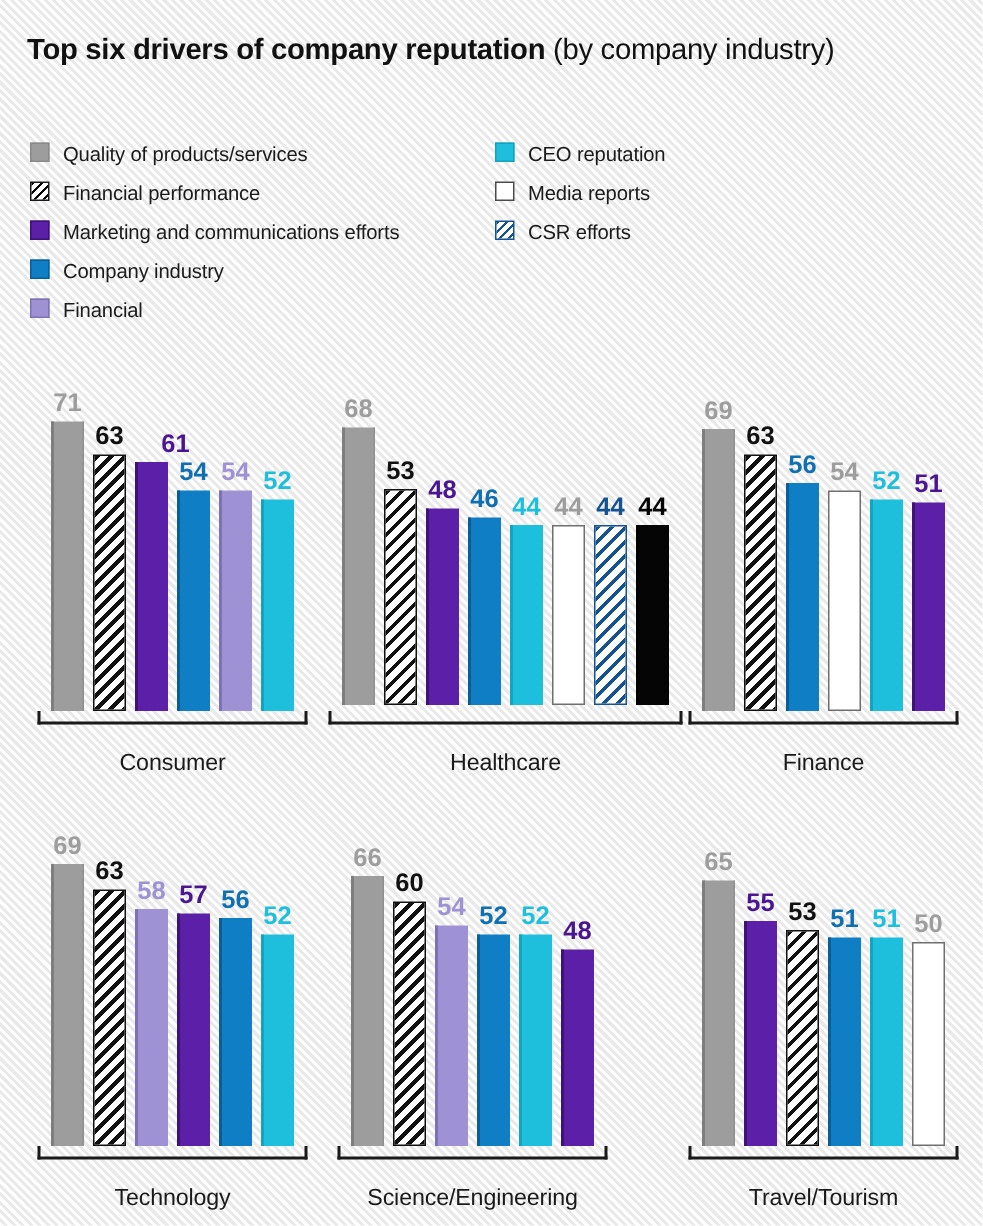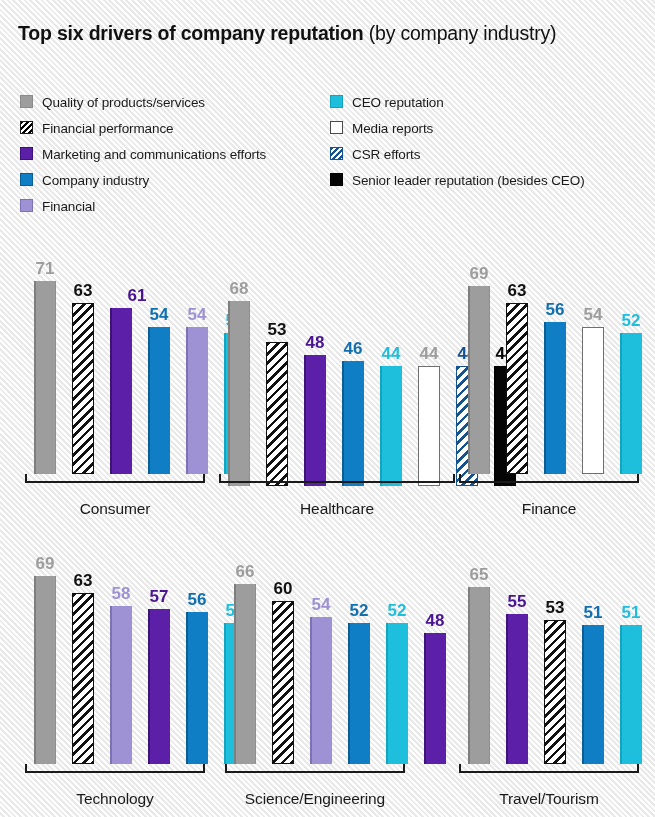--- a/index.html
+++ b/index.html
@@ -54,21 +54,21 @@
   .legend-label{
     font-size:13.5px;color:#1a1a1a;white-space:nowrap;letter-spacing:-0.1px;
   }
 
   
   .groups{position:absolute;left:0;top:236px;width:655px;}
   .grid-row{position:relative;height:290px;}
   .group{position:absolute;top:0;}
   .bars{
     position:absolute;left:0;bottom:0;height:208px;
-    display:flex;align-items:flex-end;gap:10px;
+    display:flex;align-items:flex-end;
   }
   .bar-wrap{position:relative;display:flex;flex-direction:column;
             justify-content:flex-end;align-items:center;height:100%;
             width:22px;margin-right:6px;}
   .bar-wrap:last-child{margin-right:0;}
   .bar{
     width:22px;box-sizing:border-box;position:relative;
   }
   .b-gray{background:#9d9d9d;border-left:2px solid #7e7e7e;border-right:1px solid #8f8f8f;}
   .b-fin{
@@ -151,24 +151,20 @@
           <span class="legend-label">CEO reputation</span>
         </div>
         <div class="legend-item">
           <span class="swatch sw-white"></span>
           <span class="legend-label">Media reports</span>
         </div>
         <div class="legend-item">
           <span class="swatch sw-csr"></span>
           <span class="legend-label">CSR efforts</span>
         </div>
-        <div class="legend-item">
-          <span class="swatch sw-black"></span>
-          <span class="legend-label">Senior leader reputation (besides CEO)</span>
-        </div>
       </div>
   </div>
 
   <div class="groups">
     <div class="grid-row">
         <div class="group" style="left: 34px; width: 162px; height: 290px;">
           <div class="bars" style="bottom: 52px; width: 162px;">
             <div class="bar-wrap">
               <span class="vlabel v-gray" style="bottom: 197.12px;">71</span>
               <div class="bar b-gray" style="height: 193.12px;"></div>
@@ -191,21 +187,21 @@
             </div>
             <div class="bar-wrap">
               <span class="vlabel v-cyan" style="bottom: 145.44px;">52</span>
               <div class="bar b-cyan" style="height: 141.44px;"></div>
             </div>
           </div>
           <div class="axis" style="width: 180px; left: -9px;"></div>
           <div class="cat-label" style="left: -9px; width: 180px;">Consumer</div>
         </div>
         <div class="group" style="left: 228px; width: 218px; height: 290px;">
-          <div class="bars" style="bottom: 40px; width: 218px;">
+          <div class="bars" style="bottom: 56px; width: 218px;">
             <div class="bar-wrap">
               <span class="vlabel v-gray" style="bottom: 188.96px;">68</span>
               <div class="bar b-gray" style="height: 184.96px;"></div>
             </div>
             <div class="bar-wrap">
               <span class="vlabel v-fin" style="bottom: 148.16px;">53</span>
               <div class="bar b-fin" style="height: 144.16px;"></div>
             </div>
             <div class="bar-wrap">
               <span class="vlabel v-purple" style="bottom: 134.56px;">48</span>

